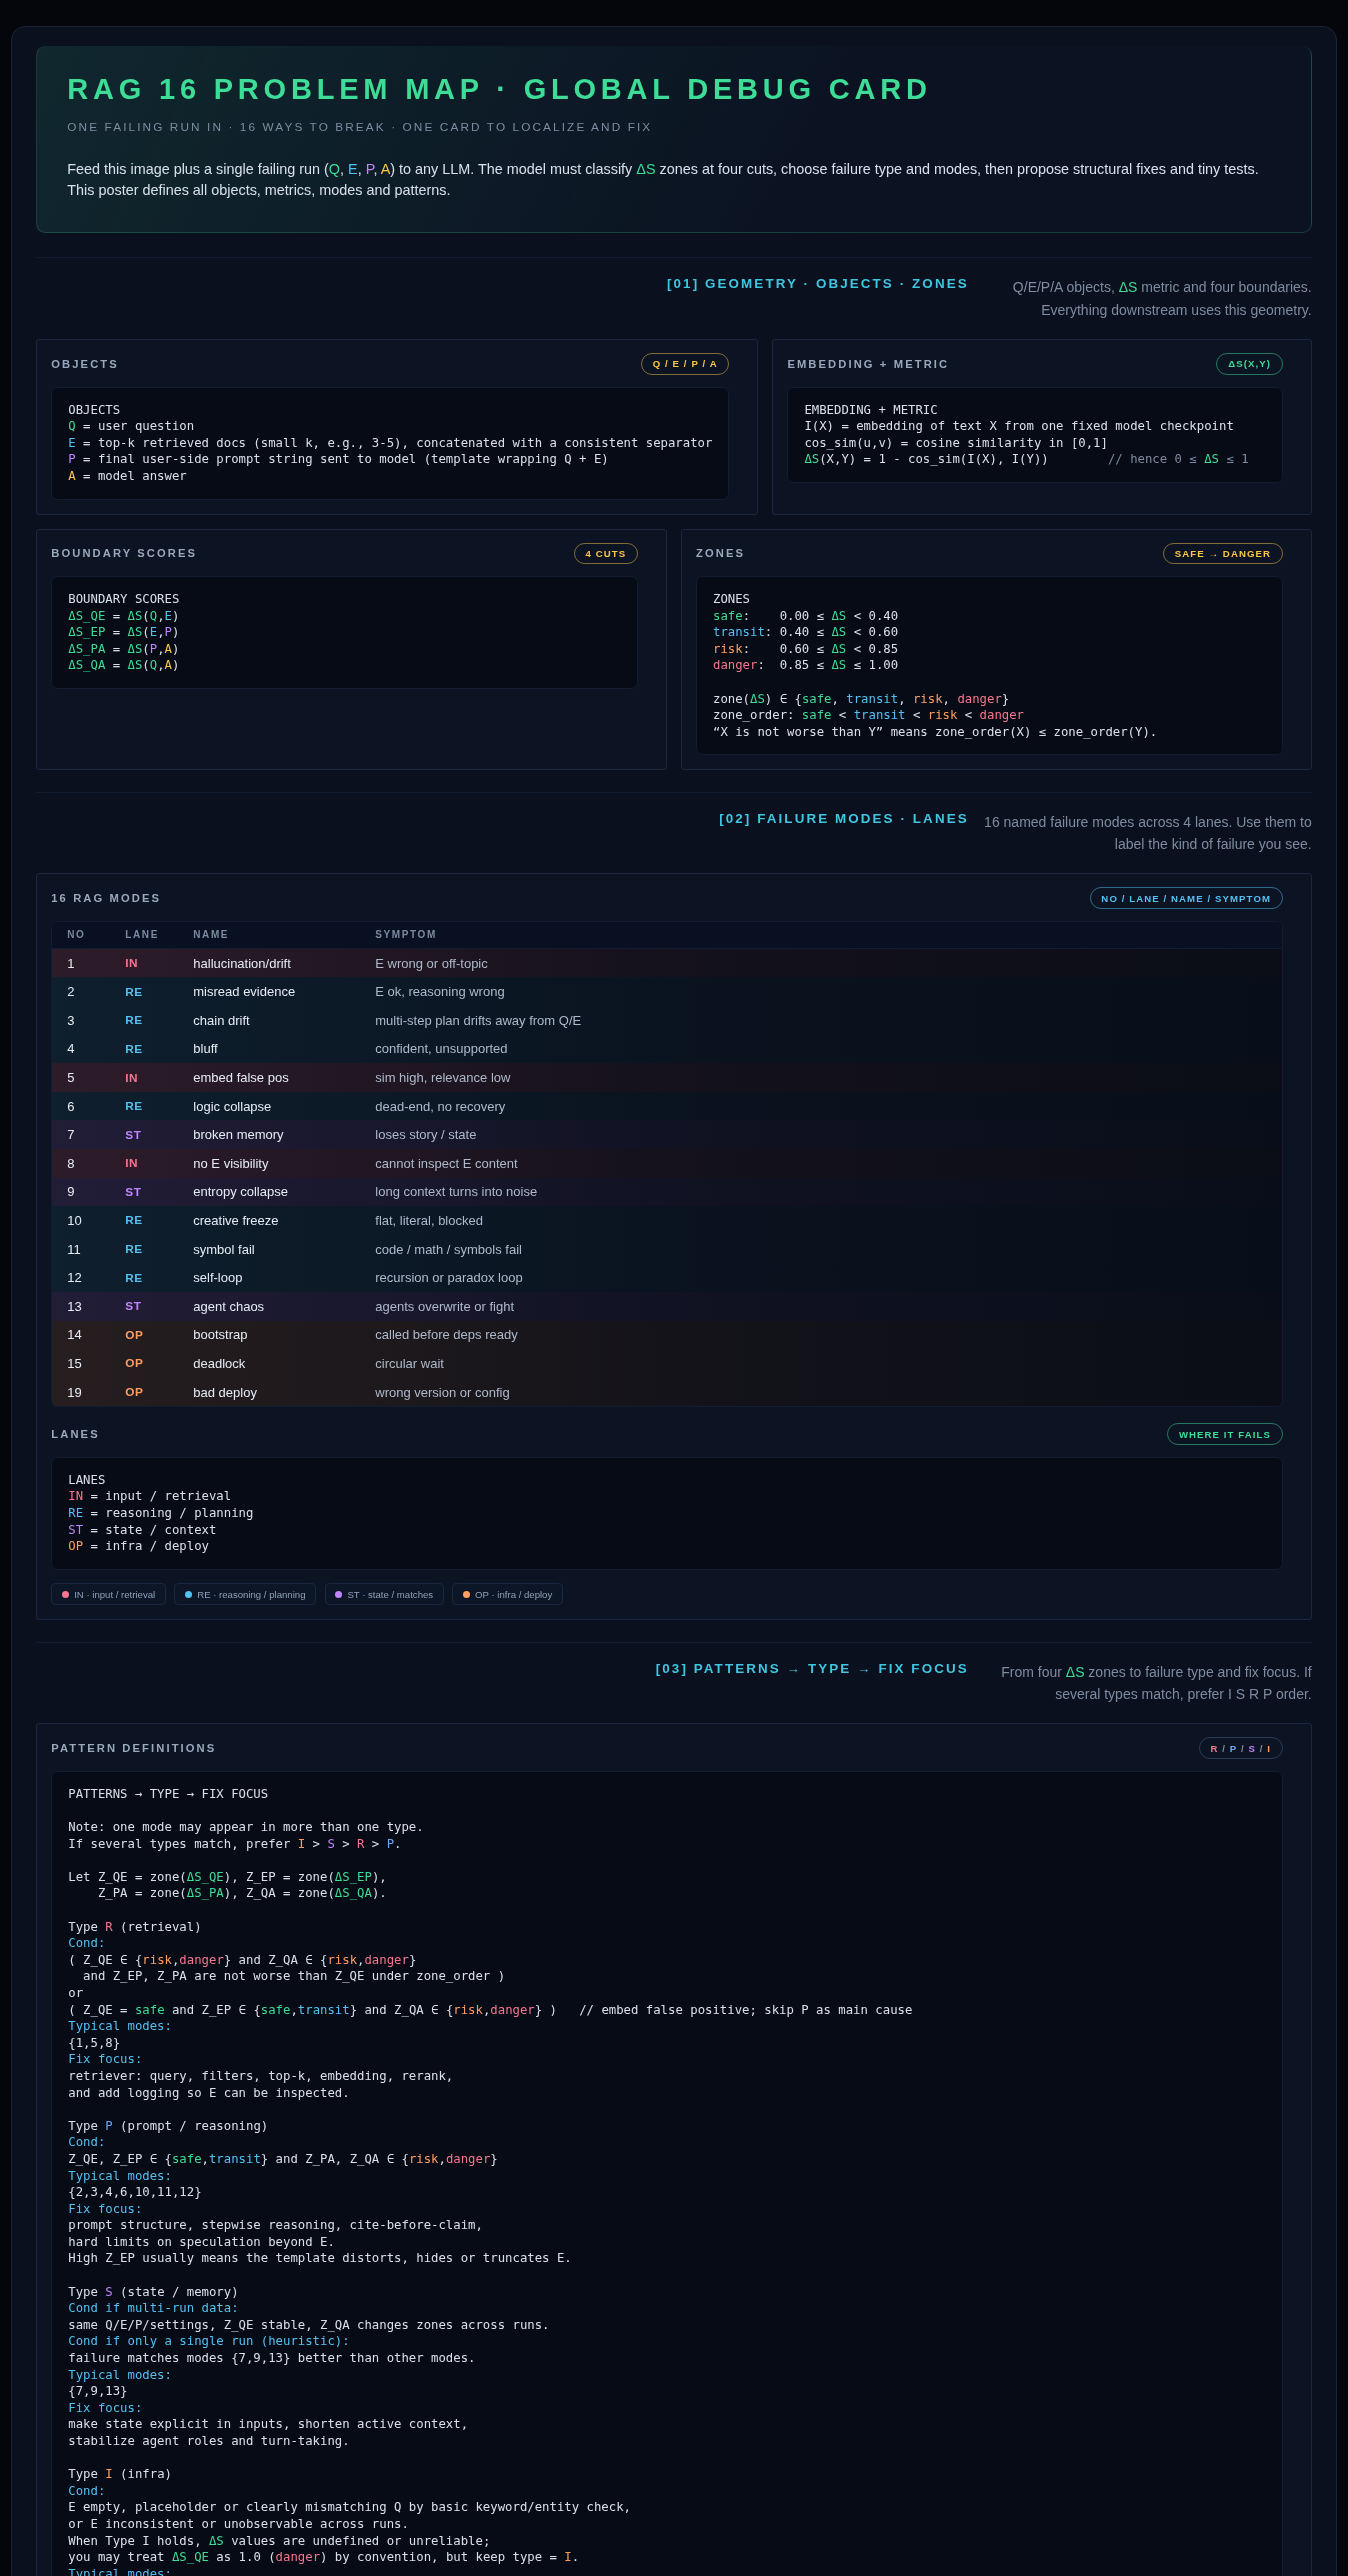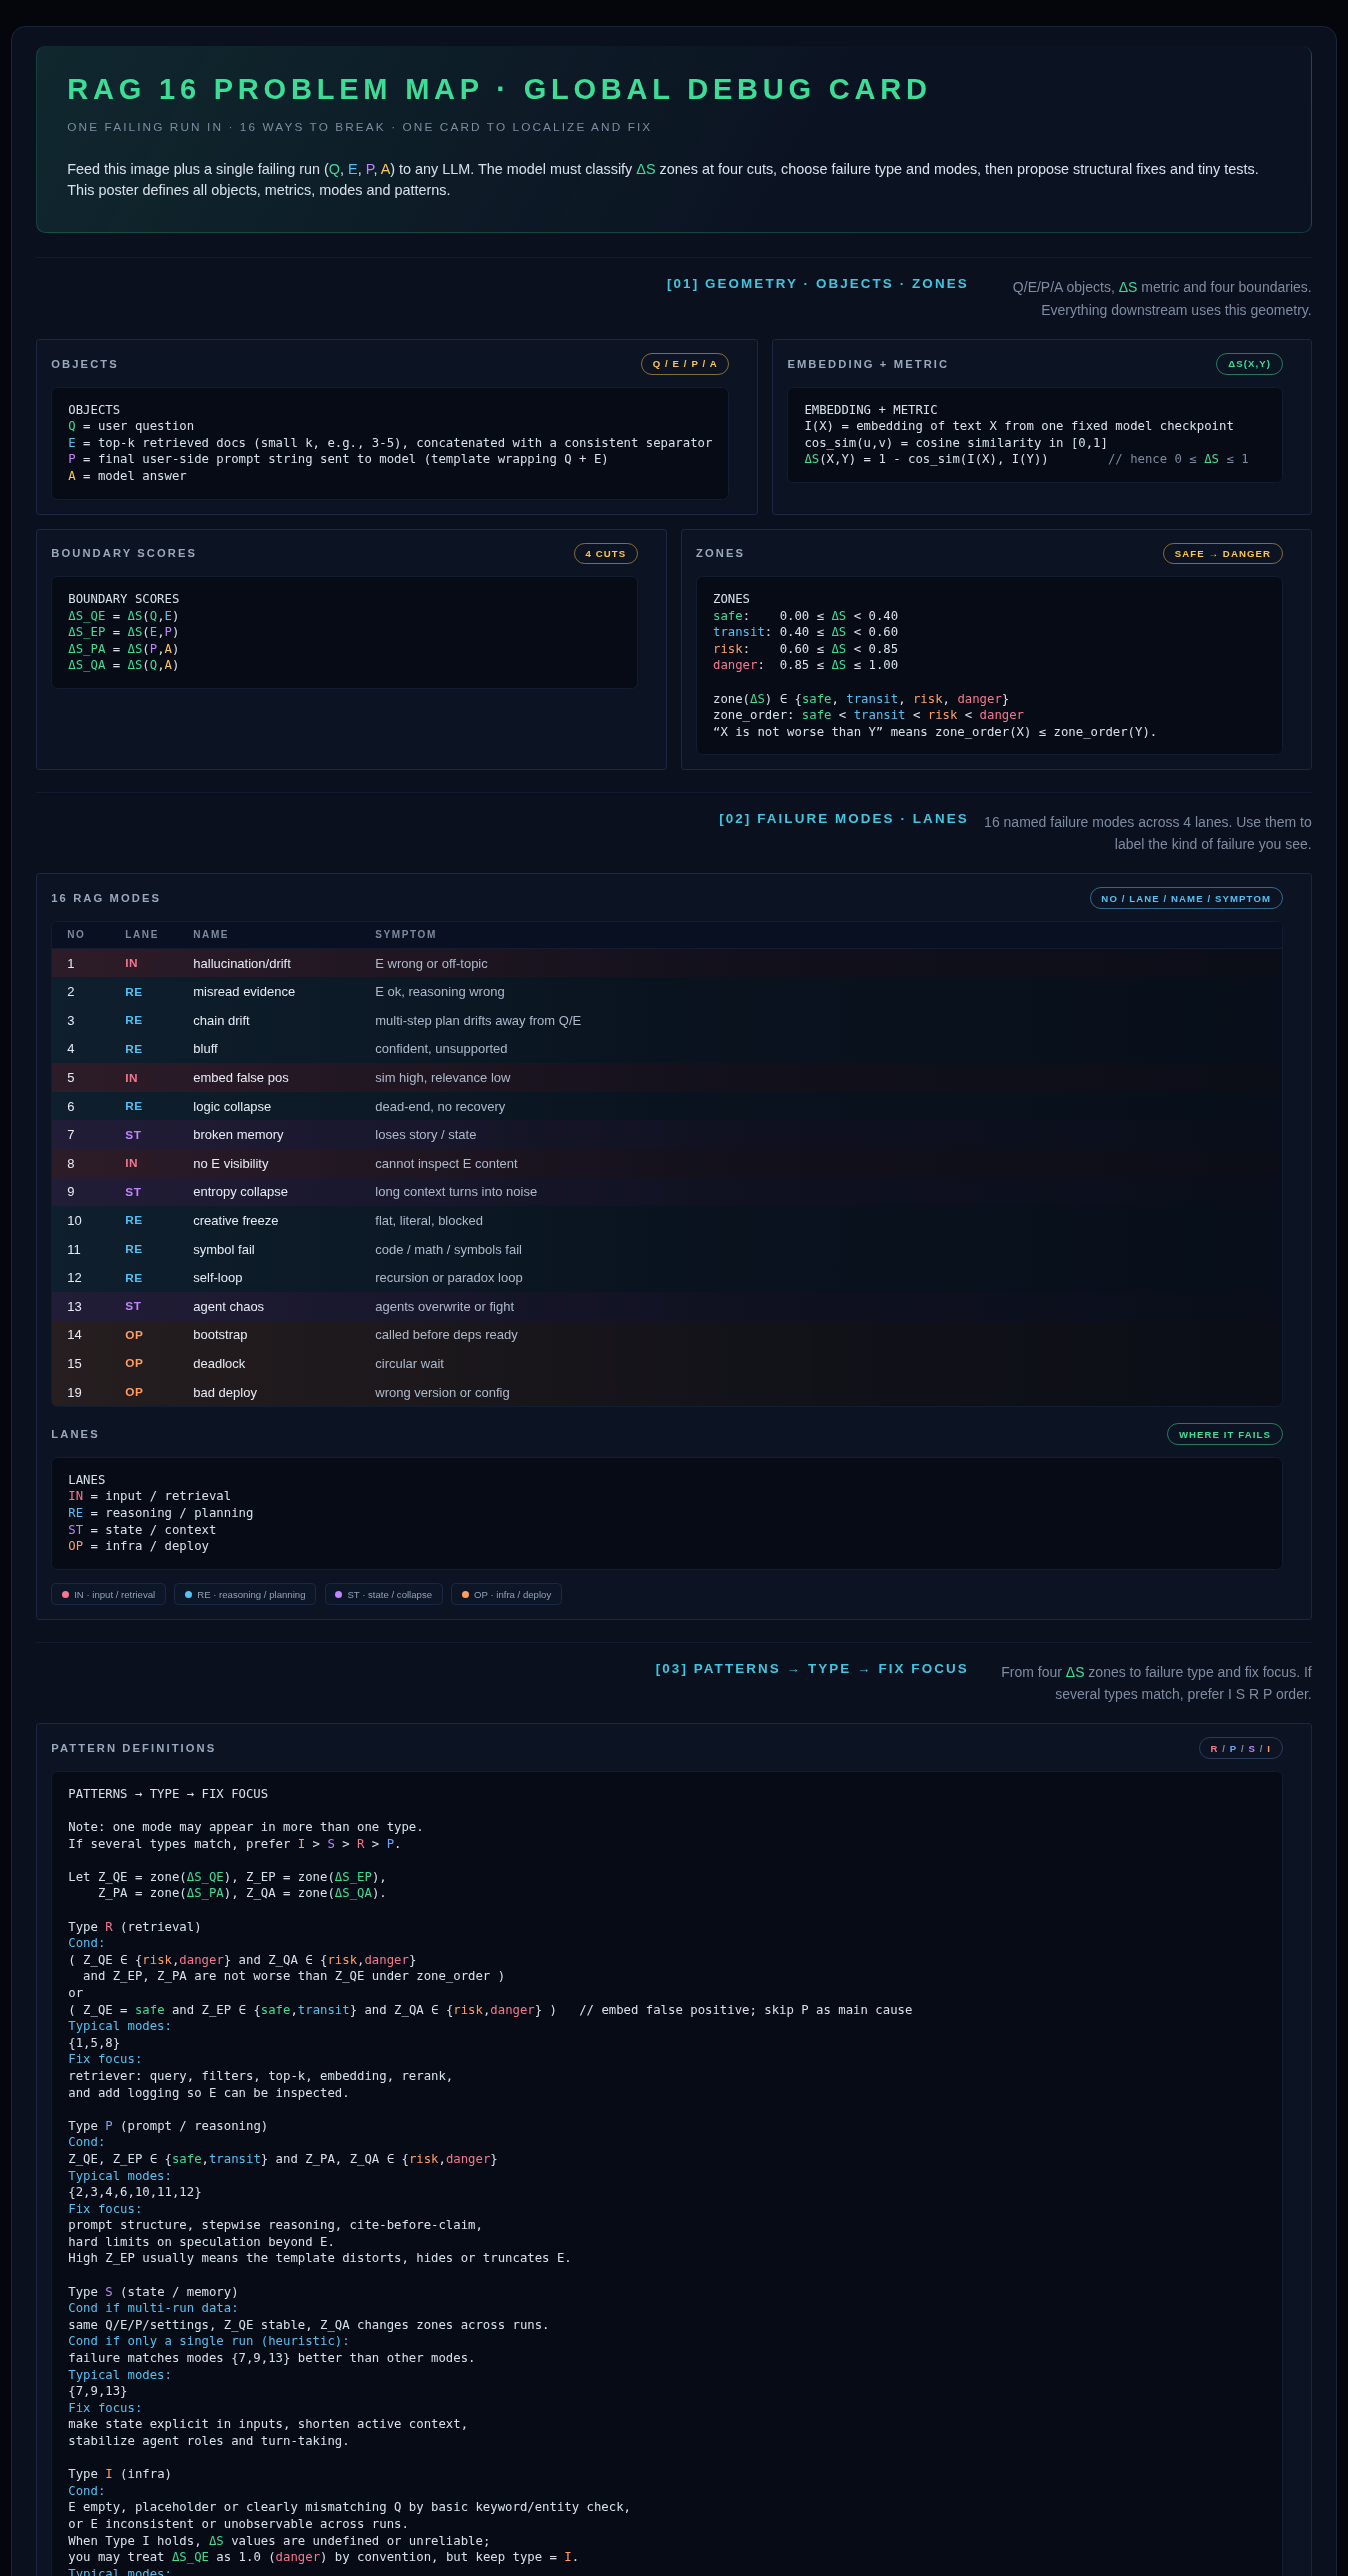--- a/index.html
+++ b/index.html
@@ -237,21 +237,21 @@
             <span class="chip">
               <span class="chip-dot dot-IN"></span>
               <span>IN · input / retrieval</span>
             </span>
             <span class="chip">
               <span class="chip-dot dot-RE"></span>
               <span>RE · reasoning / planning</span>
             </span>
             <span class="chip">
               <span class="chip-dot dot-ST"></span>
-              <span>ST · state / collapse</span>
+              <span>ST · state / matches</span>
             </span>
             <span class="chip">
               <span class="chip-dot dot-OP"></span>
               <span>OP · infra / deploy</span>
             </span>
           </div>
       </div>
     </section>
 
     <section class="sec">

